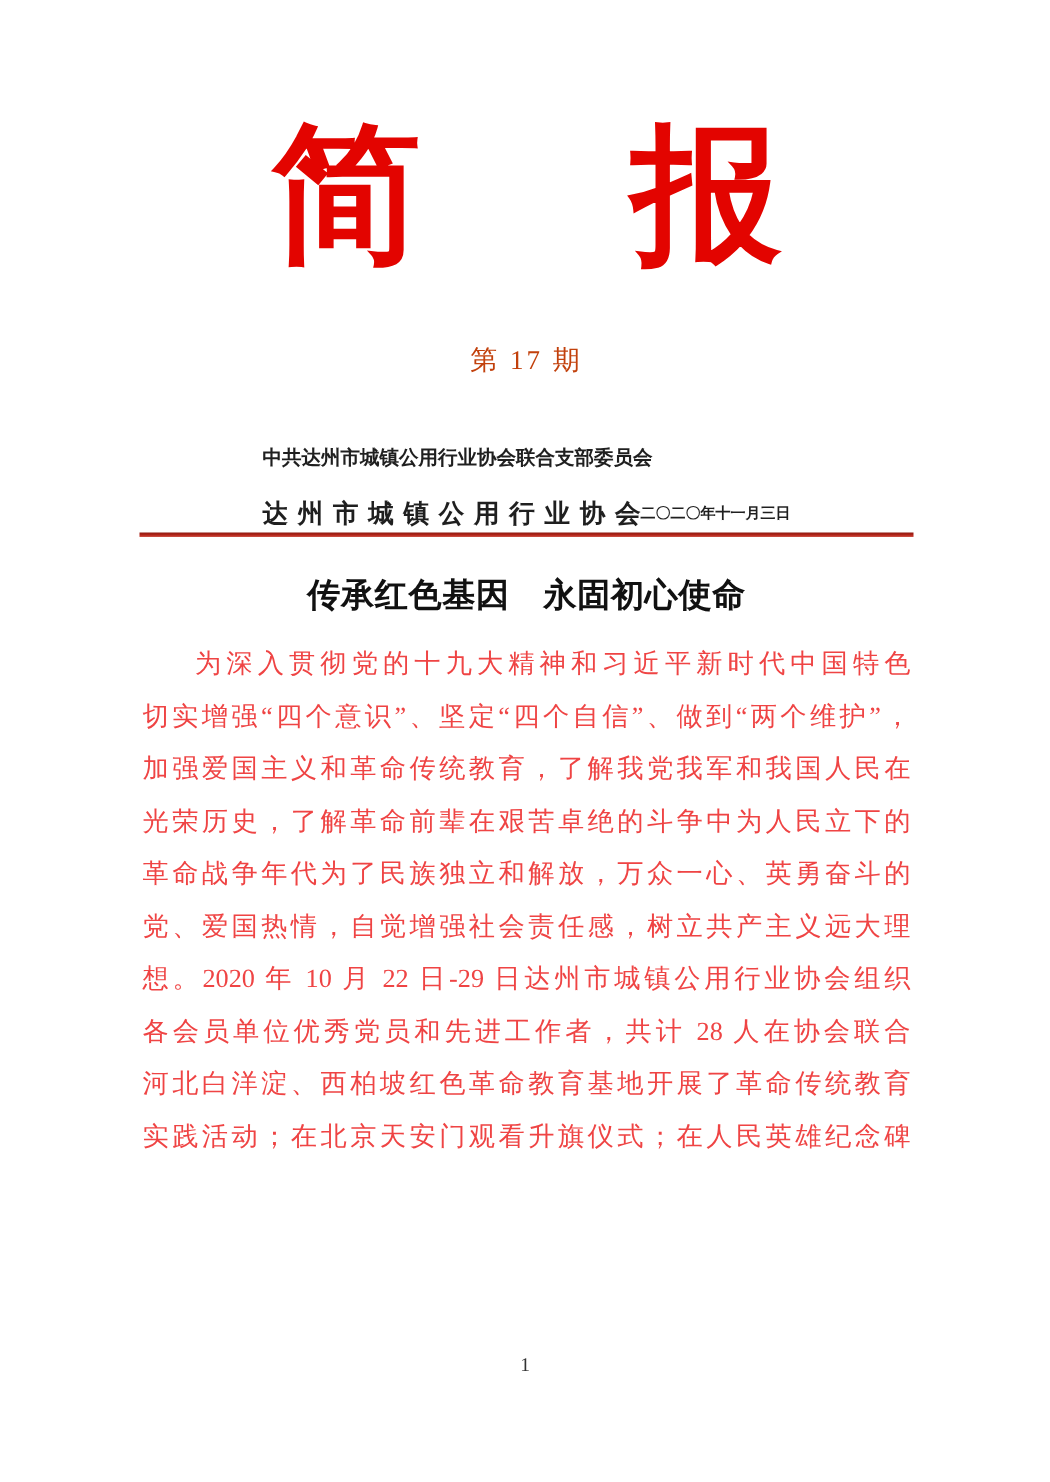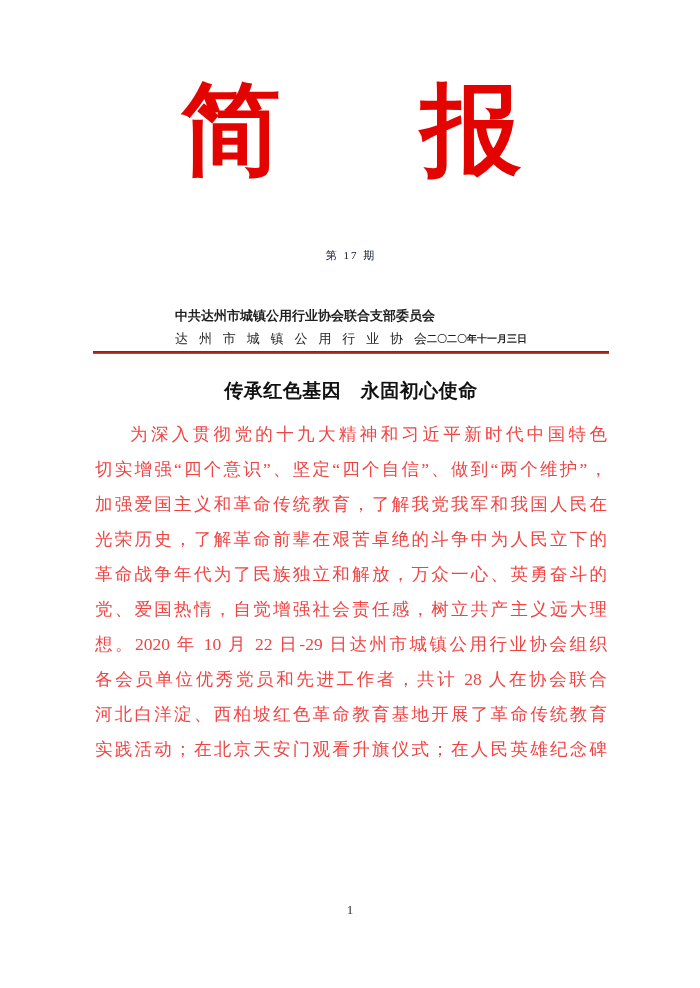--- a/index.html
+++ b/index.html
@@ -22,64 +22,64 @@
   .masthead {
     display: flex;
     justify-content: center;
     gap: 140px;
     font-size: 100px;
     line-height: 1.02;
     font-weight: bold;
     color: #e30400;
   }
   .issue {
-    margin-top: 66px;
+    margin-top: 46px;
     text-align: center;
-    font-size: 11px;
+    font-size: 18px;
     letter-spacing: 2px;
-    color: #0f172a;
+    color: #c2410c;
   }
   .org-row {
     margin-top: 44px;
     display: flex;
     justify-content: center;
     align-items: flex-end;
   }
   .org-block {
     width: 252px;
   }
   .org-line1 {
     font-size: 13px;
     font-weight: bold;
     line-height: 18px;
     white-space: nowrap;
   }
   .org-line2 {
-    margin-top: 5px;
-    font-size: 13px;
-    font-weight: normal;
+    margin-top: 20px;
+    font-size: 17px;
+    font-weight: bold;
     line-height: 18px;
     text-align: justify;
     text-align-last: justify;
   }
   .date {
     font-size: 10px;
     font-weight: bold;
     line-height: 18px;
     white-space: nowrap;
   }
   .rule {
     height: 3px;
     margin: 3px -2px 0 -2px;
     background: linear-gradient(to bottom, #8e1b12 0%, #b22318 55%, #d0564a 100%);
   }
   .headline {
     margin: 24px 0 0 0;
     text-align: center;
-    font-size: 19px;
+    font-size: 22px;
     font-weight: bold;
     letter-spacing: 0.5px;
     color: #111;
   }
   .body-text {
     margin-top: 13px;
     font-size: 17.5px;
   }
   .bline {
     line-height: 35px;

